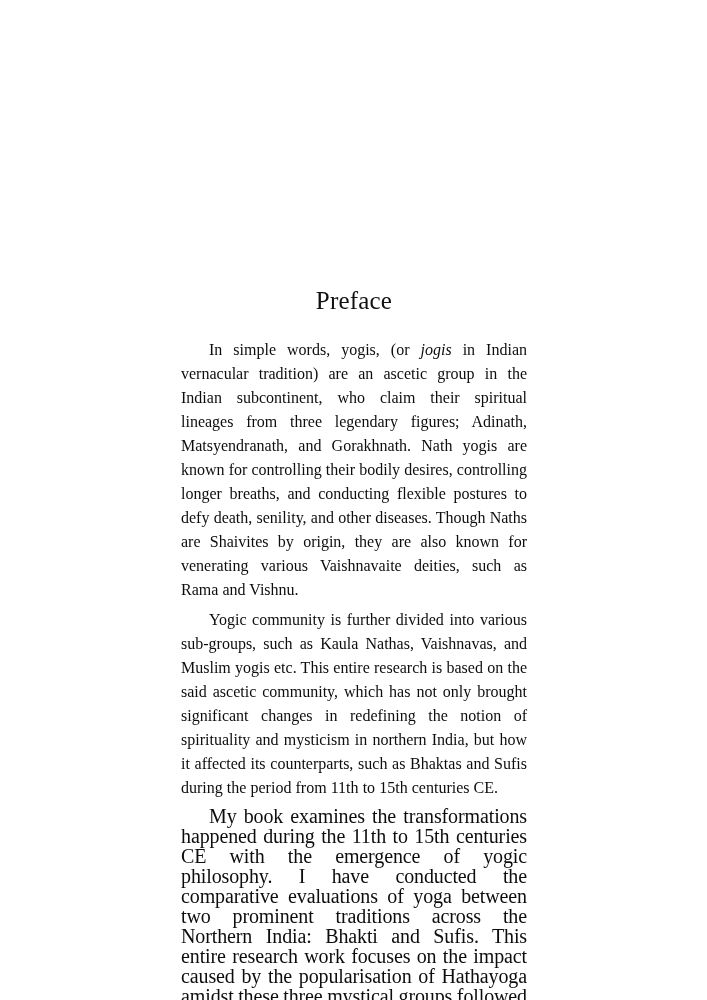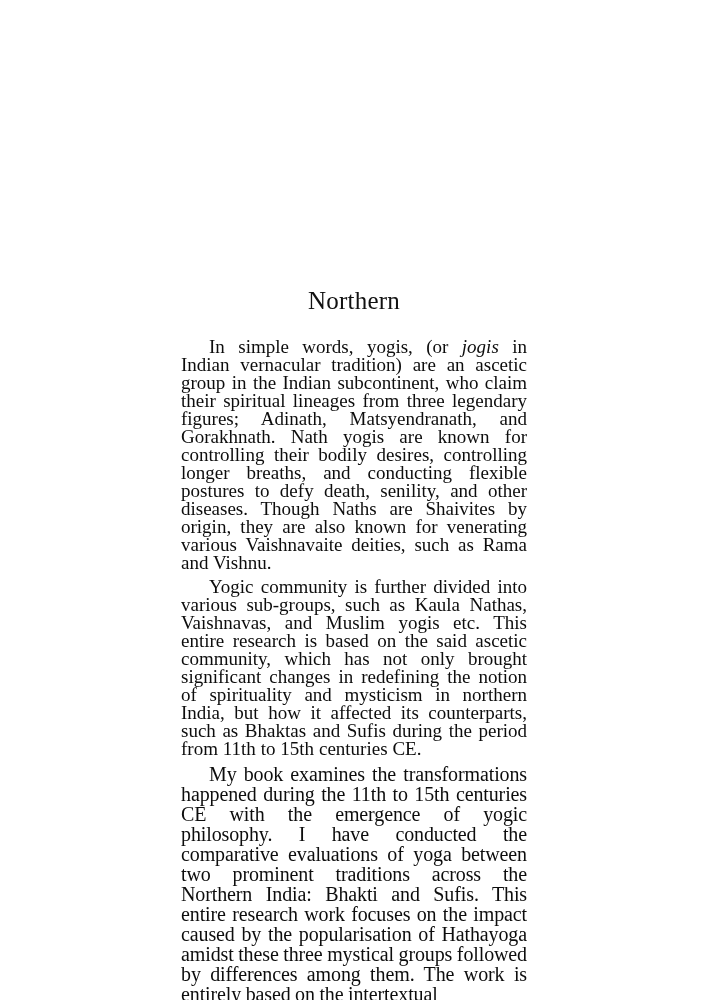--- a/index.html
+++ b/index.html
@@ -40,22 +40,22 @@
     font-size: 25px;
     line-height: 30px;
     font-weight: normal;
     text-align: center;
     margin: 0 0 22px 0;
     letter-spacing: 0.2px;
     color: #111111;
   }
 
   .body-par {
-    font-size: 19px;
-    line-height: 18px;
+    font-size: 16px;
+    line-height: 24px;
     text-align: justify;
     text-justify: inter-word;
     margin: 0 0 6px 0;
     text-indent: 28px;
     color: #0d0d0d;
     hyphens: none;
     word-spacing: 0.1px;
   }
 
   
@@ -74,21 +74,21 @@
     font-style: italic;
   }
 </style>
 </head>
 <body>
 
 <div class="page">
 
   <div class="text-block">
 
-    <h1 class="chapter-title">Northern</h1>
+    <h1 class="chapter-title">Preface</h1>
 
     <p class="body-par"><span>In simple words, yogis, (or </span><em class="ital">jogis</em><span> in Indian vernacular tradition) are  an  ascetic group in the Indian subcontinent, who claim their spiritual lineages from three legendary figures; Adinath, Matsyendranath, and Gorakhnath. Nath yogis are known for controlling their bodily desires, controlling longer breaths, and conducting flexible postures to defy death, senility, and other diseases. Though Naths are Shaivites by origin, they are also known for venerating various Vaishnavaite deities, such as Rama and Vishnu.</span></p>
 
     <p class="body-par">Yogic community is further divided into various sub-groups, such as Kaula Nathas, Vaishnavas, and Muslim yogis etc. This entire research is based on  the said ascetic community, which has not only brought significant changes in redefining the notion of spirituality and mysticism in northern India, but how it affected its counterparts, such as Bhaktas and Sufis during the period from 11th to 15th centuries CE.</p>
 
     <p class="body-par tight last">My book examines the transformations happened during the 11th to 15th centuries CE with the emergence of yogic philosophy. I have conducted the comparative evaluations of yoga between two prominent traditions across the Northern India: Bhakti and Sufis. This entire research work focuses on the impact caused by the popularisation of Hathayoga amidst these three mystical groups followed by differences among them. The work is entirely based on the intertextual</p>
 
   </div>
 
 </div>

